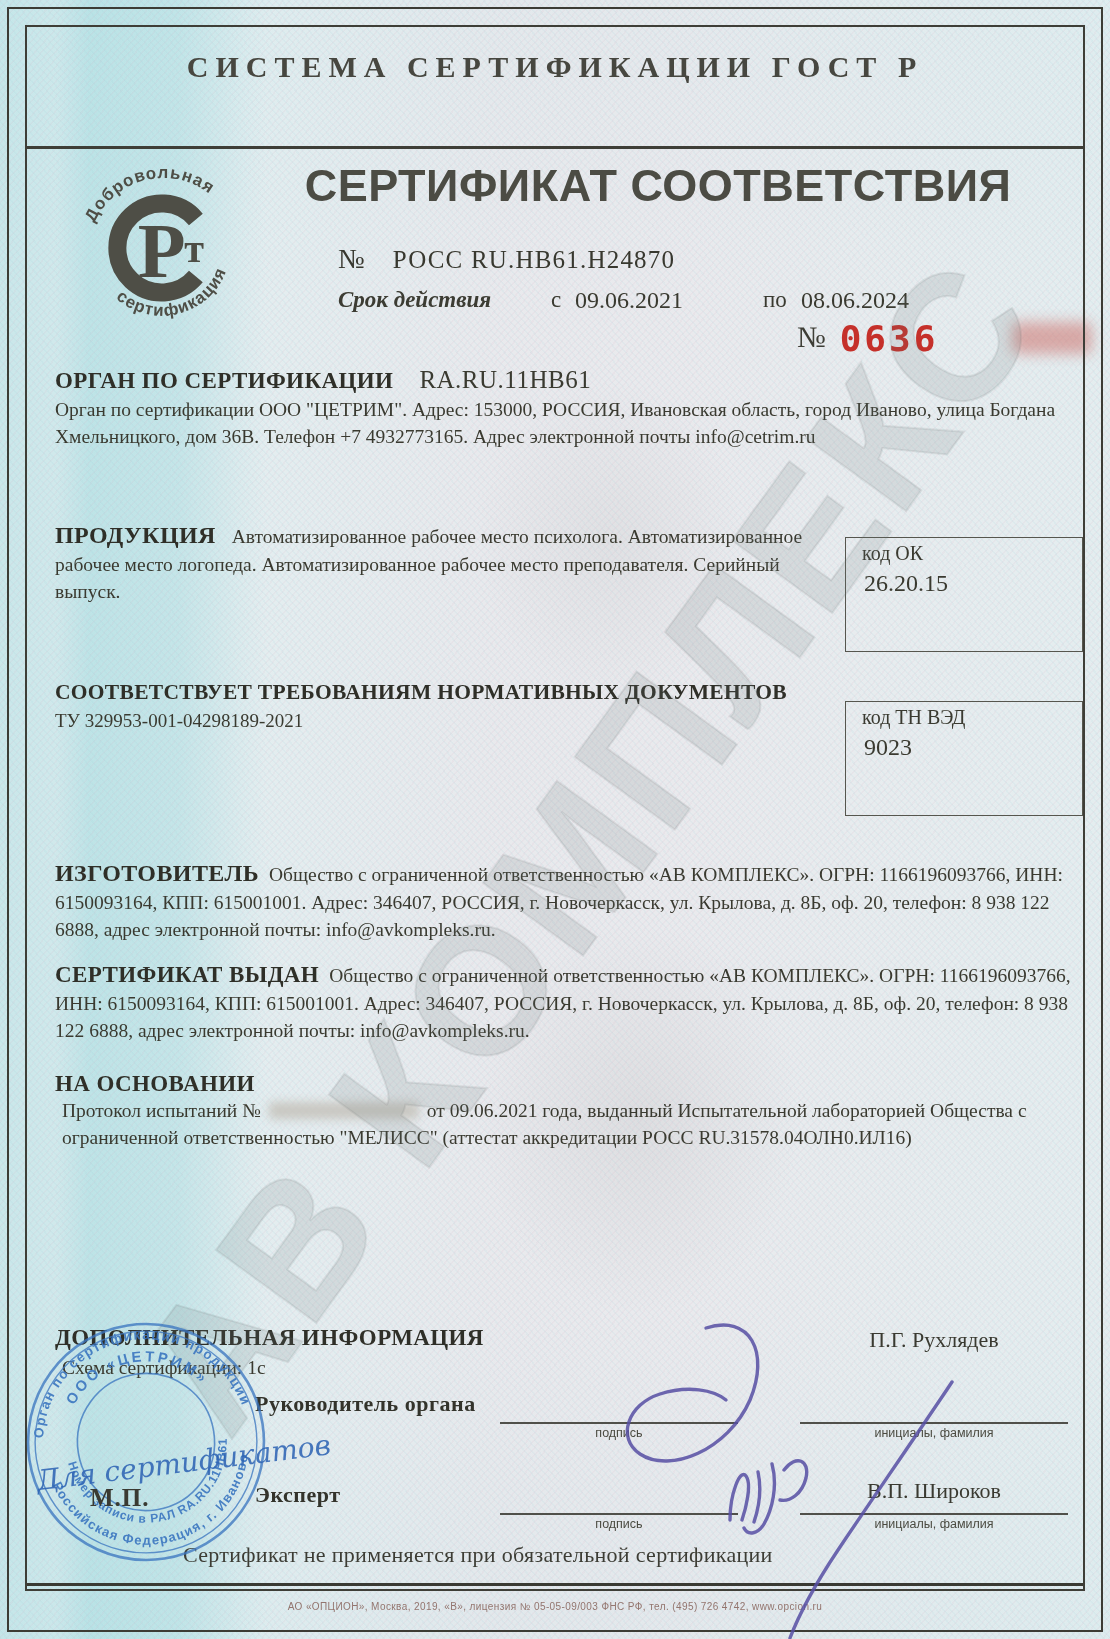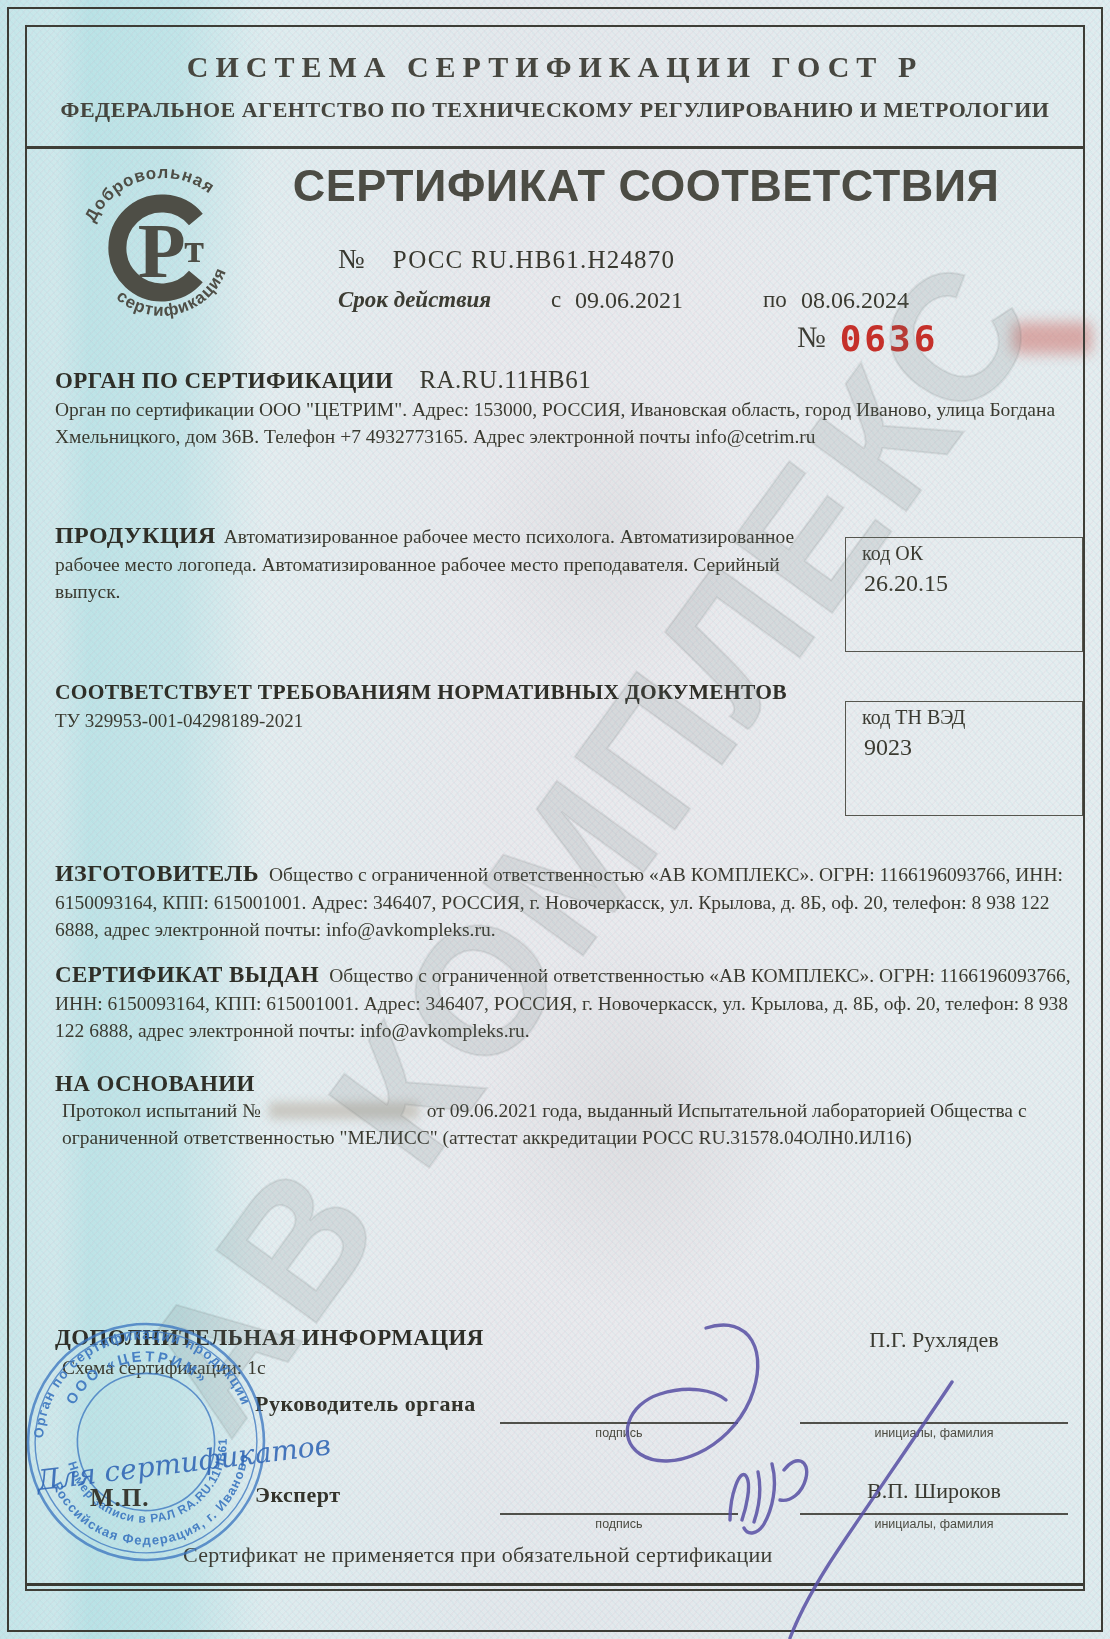--- a/index.html
+++ b/index.html
@@ -24,21 +24,21 @@
   
   .watermark{
     position:absolute; left:95px; top:1345px; transform:rotate(-54deg); transform-origin:0 0;
     font-family:"Liberation Sans",sans-serif; font-weight:bold; font-size:180px; letter-spacing:6px;
     white-space:nowrap; color:rgba(108,118,121,0.15); -webkit-text-stroke:2px rgba(95,105,108,0.12);
     z-index:1; pointer-events:none;
   }
   
   .hdr1{position:absolute; top:50px; left:0; right:0; text-align:center; font-weight:bold; font-size:30px; letter-spacing:7px; color:#474740;}
   .hdr2{position:absolute; top:97px; left:0; right:0; text-align:center; font-weight:bold; font-size:22px; letter-spacing:0.5px; color:#45453e;}
-  .title{position:absolute; left:266px; top:160px; width:760px; text-align:center; font-family:"Liberation Sans",sans-serif; font-weight:bold; font-size:45px; color:#4c4c44; letter-spacing:0.5px;}
+  .title{position:absolute; left:278px; top:160px; width:760px; text-align:center; font-family:"Liberation Sans",sans-serif; font-weight:bold; font-size:45px; color:#4c4c44; letter-spacing:0.5px;}
   .logo{position:absolute; left:72px; top:158px; width:180px; height:180px;}
   .lg-arc{font-family:"Liberation Sans",sans-serif; font-size:16px; font-weight:bold; letter-spacing:1px; fill:#4e4e46;}
   
   .cert-no{position:absolute; left:338px; top:243px; font-size:25px; color:#38382f;}
   .cert-no .sign{font-size:28px; margin-right:28px;}
   .cert-no .val{letter-spacing:1.2px;}
   .validity{position:absolute; left:0; top:287px; width:1110px; height:34px;}
   .validity .lbl{position:absolute; left:338px; font-weight:bold; font-size:23px; color:#3c3c33;font-style:italic;}
   .validity .c{position:absolute; left:551px; font-size:23px;}
   .validity .from{position:absolute; left:575px; font-size:24px;}
@@ -48,21 +48,21 @@
   .form-no .sign{font-size:30px; color:#3e3e36; margin-right:14px; vertical-align:4px;}
   .form-no .digits{font-family:"DejaVu Sans Mono",monospace; font-weight:bold; font-size:36px; color:#c5302a; letter-spacing:3px;}
   .blur-red{position:absolute; left:215px; top:4px; width:80px; height:32px; background:rgba(205,115,110,0.55); filter:blur(7px); border-radius:6px;}
   
   .sec-h{font-weight:bold; font-size:23px; letter-spacing:0.4px; color:#2f2f28;}
   .body-text{font-size:19.5px; line-height:1.38; color:#3a3a30;}
   .organ-h{position:absolute; left:55px; top:366px;}
   .organ-h .code{font-weight:normal; font-size:25px; margin-left:26px; letter-spacing:0.5px; color:#3a3a30;}
   .organ-p{position:absolute; left:55px; top:397px; width:1012px;}
   .product{position:absolute; left:55px; top:519px; width:765px;}
-  .product .sec-h{font-size:24px; margin-right:8px;text-align:right;}
+  .product .sec-h{font-size:24px; margin-right:16px;text-align:right;}
   .codebox{position:absolute; left:845px; right:27px; height:115px; border:1.6px solid #56564e; box-sizing:border-box; padding:4px 16px;}
   .codebox .bl{font-size:20px; color:#3a3a30;}
   .codebox .bv{font-size:24px; color:#3a3a30; margin-top:5px; padding-left:2px;}
   .box1{top:537px;} .box2{top:701px;}
   .compl-h{position:absolute; left:55px; top:680px; font-size:21.5px; letter-spacing:0.3px;}
   .compl-t{position:absolute; left:55px; top:708px; font-size:19px;}
   .manuf{position:absolute; left:55px; top:857px; width:1016px;}
   .manuf .sec-h{font-size:24px; margin-right:10px;}
   .issued{position:absolute; left:55px; top:959px; width:1016px;}
   .issued .sec-h{margin-right:10px;}
@@ -90,21 +90,20 @@
   .ink{position:absolute; inset:0; z-index:7; pointer-events:none;}
 </style>
 </head>
 <body>
 
 <div class="page">
 
   <div class="watermark">АВ КОМПЛЕКС</div>
 
   <div class="hdr1">СИСТЕМА СЕРТИФИКАЦИИ ГОСТ Р</div>
-  <div class="hdr2">ФЕДЕРАЛЬНОЕ АГЕНТСТВО ПО ТЕХНИЧЕСКОМУ РЕГУЛИРОВАНИЮ И МЕТРОЛОГИИ</div>
   <div class="header-rule"></div>
 
   <svg class="logo" viewBox="0 0 170 170">
     <defs>
       <path id="lg-top" d="M 14 90 A 71 71 0 0 1 156 90"></path>
       <path id="lg-bot" d="M 20 84 A 65 65 0 0 0 150 84"></path>
     </defs>
     <g transform="rotate(-14 85 85)">
       <text class="lg-arc"><textPath href="#lg-top" startOffset="50%" text-anchor="middle">Добровольная</textPath></text>
       <text class="lg-arc"><textPath href="#lg-bot" startOffset="50%" text-anchor="middle">сертификация</textPath></text>
@@ -208,16 +207,17 @@
   <svg class="ink" width="1110" height="1639" viewBox="0 0 1110 1639">
     <g fill="none" stroke="#574fa4" stroke-width="3.4" stroke-linecap="round" opacity="0.85">
       <path d="M 706 1328 C 750 1314 770 1352 750 1400 C 728 1450 670 1474 640 1454 C 616 1438 628 1404 660 1394 C 688 1385 714 1390 726 1400"></path>
       <path d="M 730 1520 C 730 1494 740 1468 746 1476 C 752 1484 746 1508 742 1520 M 758 1472 C 762 1490 758 1510 754 1522 M 772 1464 C 778 1486 772 1510 764 1524 C 758 1534 748 1536 744 1528 M 784 1470 C 796 1454 810 1460 806 1478 C 802 1494 790 1502 780 1500"></path>
       <path d="M 952 1382 C 916 1436 866 1508 838 1550 C 818 1580 800 1612 790 1638"></path>
     </g>
   </svg>
 
   <div class="disclaimer">Сертификат не применяется при обязательной сертификации</div>
   <div class="rule2a"></div>
+  <div class="fineprint">АО «ОПЦИОН», Москва, 2019, «В», лицензия № 05-05-09/003 ФНС РФ, тел. (495) 726 4742, www.opcion.ru</div>
 
   <div class="frame-inner"></div>
   <div class="frame-outer"></div>
 </div>
 
 </body></html>

